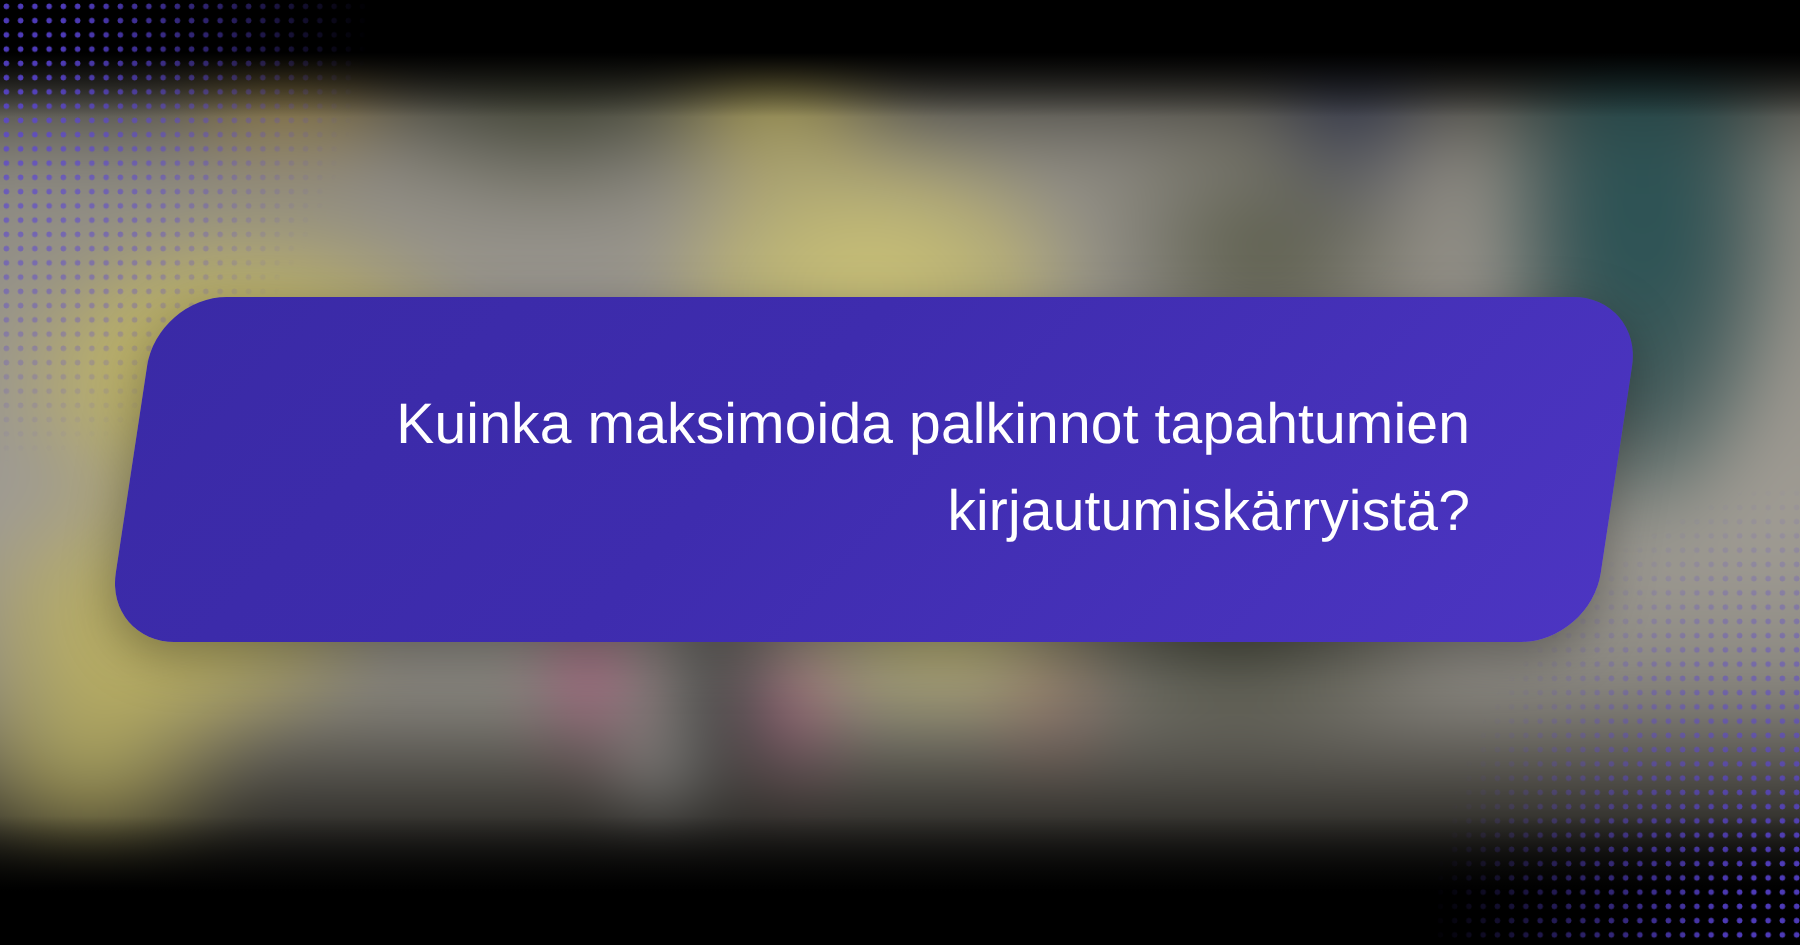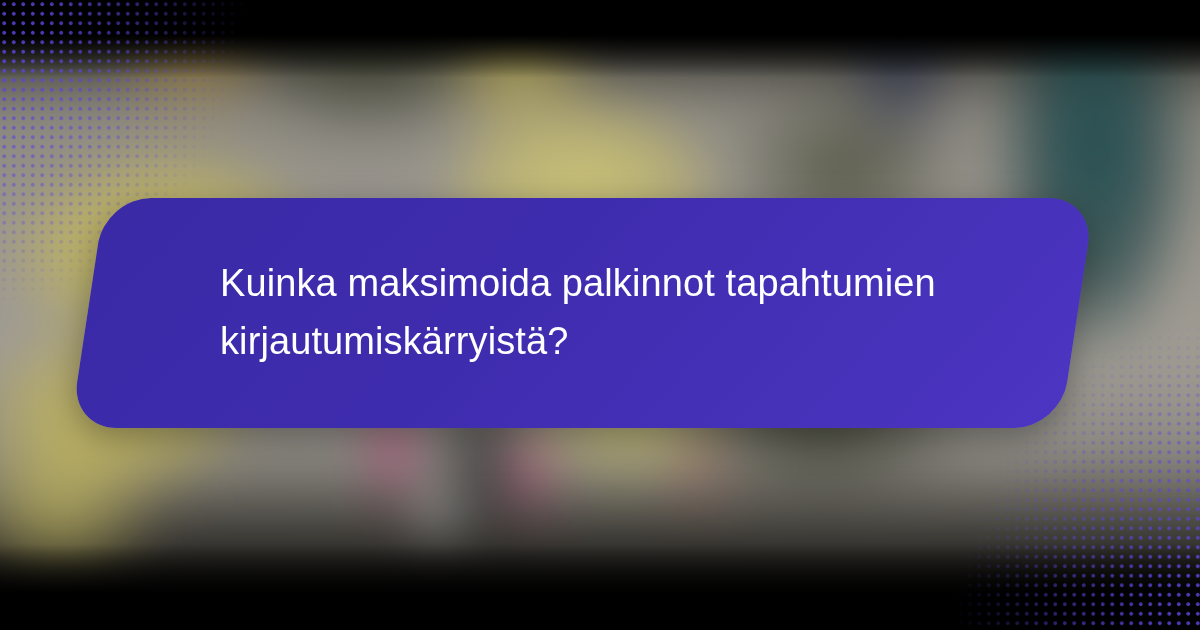--- a/index.html
+++ b/index.html
@@ -166,21 +166,21 @@
   }
   .card-text {
     position: absolute;
     inset: 0;
     display: flex;
     flex-direction: column;
     align-items: center;
     justify-content: center;
     padding: 0 70px;
     box-sizing: border-box;
-    text-align: left;
+    text-align: right;
   }
   .headline {
     color: #ffffff;
     font-size: 38px;
     font-weight: 400;
     line-height: 1.52;
     letter-spacing: 0.1px;
     margin: 0;
     max-width: 760px;
   }

